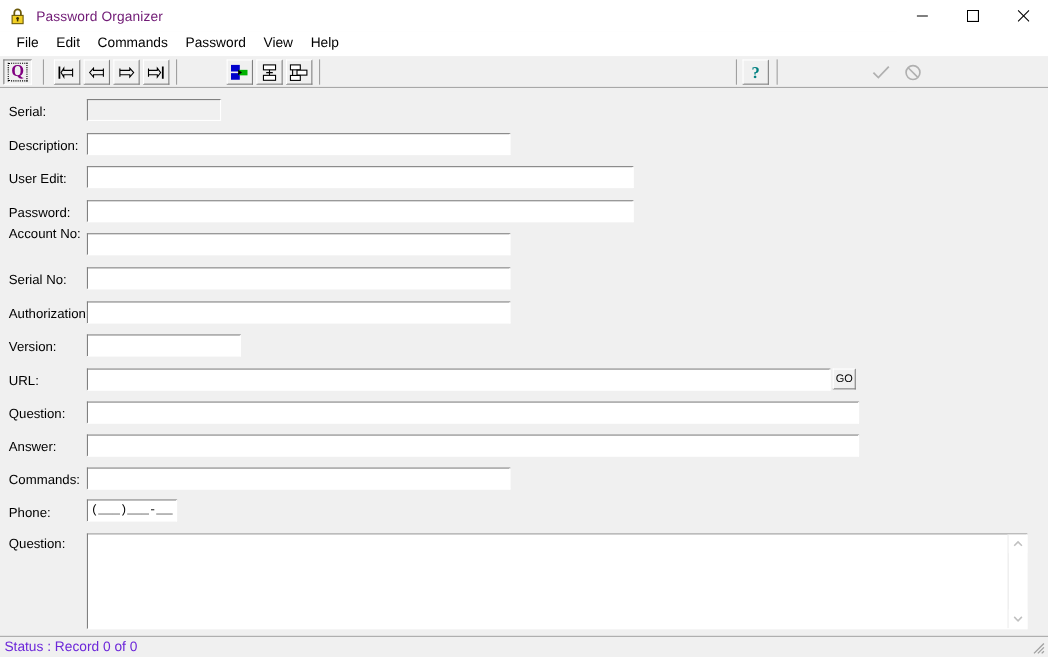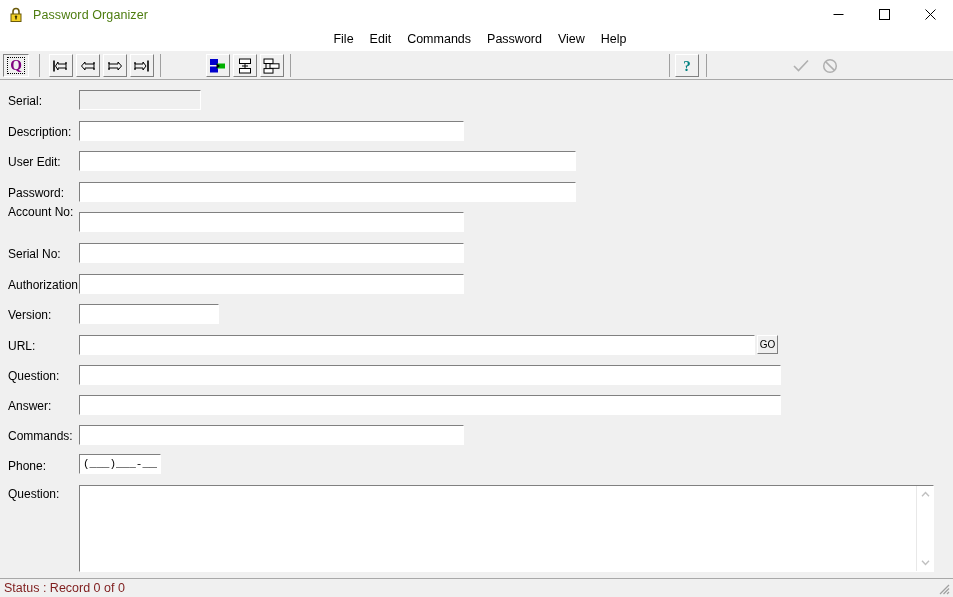--- a/index.html
+++ b/index.html
@@ -27,21 +27,21 @@
     align-items: center;
   }
   .title-icon {
     width: 16px; height: 16px;
     margin-left: 8px; margin-right: 9px;
     position: relative;
     flex: none;
   }
   .title-text {
     font-size: 12.5px;
-    color: #4d7c0f;
+    color: #701a75;
     letter-spacing: 0.1px;
   }
   .win-controls {
     position: absolute;
     right: 0; top: 0;
     height: 29px;
     display: flex;
   }
   .win-btn {
     width: 46px; height: 29px;
@@ -55,21 +55,20 @@
   
   .menubar {
     position: absolute;
     left: 0; top: 29px;
     width: 953px; height: 21px;
     background: #ffffff;
     display: flex;
     align-items: center;
     padding-left: 7px;
     box-sizing: border-box;
-    justify-content: center;
   }
   .menu-item {
     font-size: 12.5px;
     color: #000000;
     padding: 2px 8px 3px 8px;
     white-space: nowrap;
   }
 
   
   .toolbar {
@@ -225,21 +224,21 @@
     left: 0; bottom: 0;
     width: 953px; height: 19px;
     background: #f0f0f0;
     border-top: 1px solid #a8a8a8;
     box-sizing: border-box;
     display: flex;
     align-items: center;
   }
   .status-text {
     font-size: 12.5px;
-    color: #7f1d1d;
+    color: #6d28d9;
     padding-left: 4px;
   }
   .grip {
     position: absolute;
     right: 2px; bottom: 1px;
     width: 14px; height: 14px;
   }
 </style>
 </head>
 <body>

